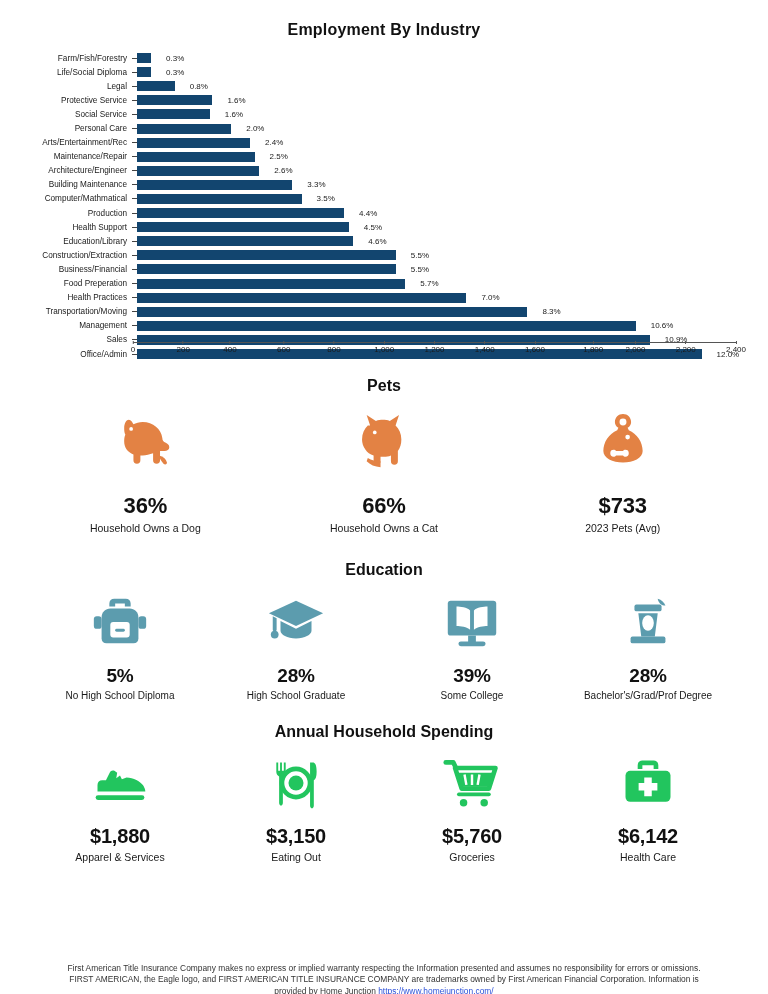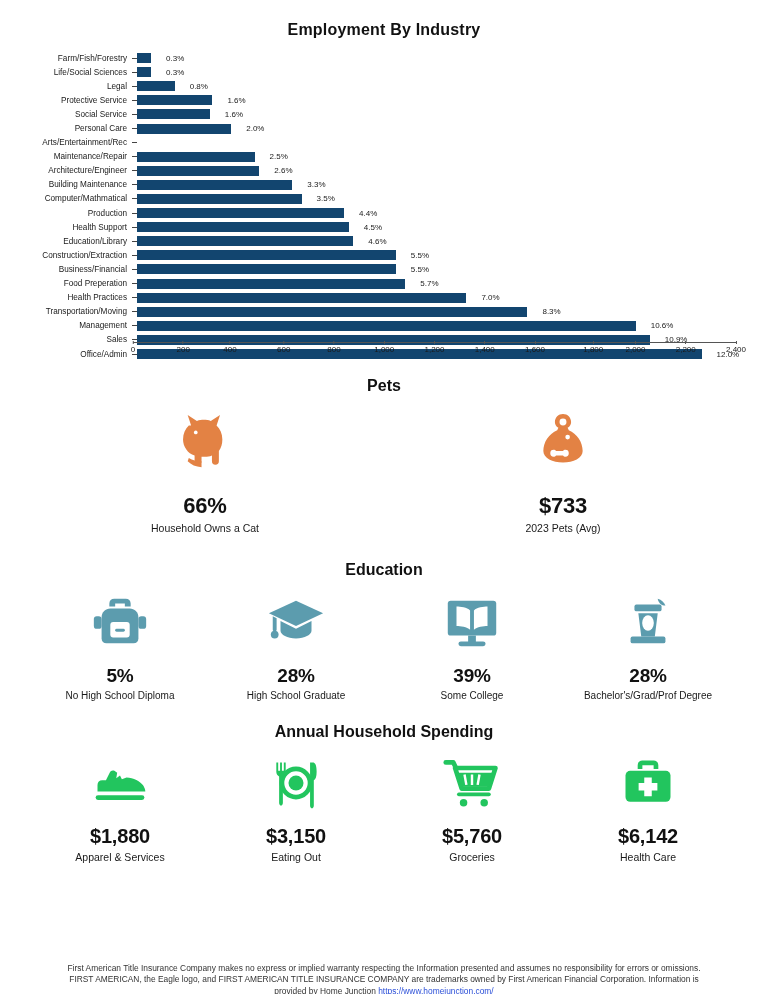--- a/index.html
+++ b/index.html
@@ -170,21 +170,21 @@
     <div class="rows" id="bar-rows">
         <div class="bar-row">
           <div class="cat-label">Farm/Fish/Forestry</div>
           <div class="tick-stub"></div>
           <div class="bar-area">
             <div class="bar" style="background: rgb(18, 69, 111); width: 14.07px;"></div>
             <span class="bar-val">0.3%</span>
           </div>
         </div>
         <div class="bar-row">
-          <div class="cat-label">Life/Social Sciences</div>
+          <div class="cat-label">Life/Social Diploma</div>
           <div class="tick-stub"></div>
           <div class="bar-area">
             <div class="bar" style="background: rgb(18, 69, 111); width: 14.07px;"></div>
             <span class="bar-val">0.3%</span>
           </div>
         </div>
         <div class="bar-row">
           <div class="cat-label">Legal</div>
           <div class="tick-stub"></div>
           <div class="bar-area">
@@ -212,20 +212,24 @@
           <div class="cat-label">Personal Care</div>
           <div class="tick-stub"></div>
           <div class="bar-area">
             <div class="bar" style="background: rgb(18, 69, 111); width: 94.2188px;"></div>
             <span class="bar-val">2.0%</span>
           </div>
         </div>
         <div class="bar-row">
           <div class="cat-label">Arts/Entertainment/Rec</div>
           <div class="tick-stub"></div>
+          <div class="bar-area">
+            <div class="bar" style="background: rgb(18, 69, 111); width: 113.062px;"></div>
+            <span class="bar-val">2.4%</span>
+          </div>
         </div>
         <div class="bar-row">
           <div class="cat-label">Maintenance/Repair</div>
           <div class="tick-stub"></div>
           <div class="bar-area">
             <div class="bar" style="background: rgb(18, 69, 111); width: 117.585px;"></div>
             <span class="bar-val">2.5%</span>
           </div>
         </div>
         <div class="bar-row">
@@ -357,20 +361,30 @@
         <div class="axis-tick" style="left: 552.75px;"><i></i>2,200</div>
         <div class="axis-tick" style="left: 603px;"><i></i>2,400</div>
       </div>
   </div>
 
   <div id="pets-section">
     <div class="section-title">Pets</div>
     <div class="stat-grid" id="pets-grid">
         <div class="stat">
           <span class="icon"><svg width="74" height="74" viewBox="0 0 64 64" fill="#E38244">
+              <path d="M14 18c0-4 2-7 4-7 2 0 3 2 4 4 2-1 5-2 8-2 9 0 16 6 17 14 0 2 1 3 3 4 2 1 3 2 3 4 0 2-2 3-4 3h-4v8c0 2-1 3-3 3s-3-1-3-3v-6c-3 1-6 2-9 2h-2v4c0 2-1 3-3 3s-3-1-3-3v-5c-5-2-8-6-8-11 0-2 0-4 1-6-1-2-1-4-1-6z"></path>
+              <path d="M22 13c2 1 3 4 3 7-2 1-4 1-5 0-1-2-1-6 2-7z" fill="#ffffff" opacity=".0"></path>
+              <circle cx="20" cy="19" r="1.6" fill="#ffffff"></circle>
+              <path d="M44 42c4 1 6 3 7 6 0 2-2 2-3 1-2-2-3-4-4-7z"></path>
+            </svg></span>
+          <div class="value">36%</div>
+          <div class="label">Household Owns a Dog</div>
+        </div>
+        <div class="stat">
+          <span class="icon"><svg width="74" height="74" viewBox="0 0 64 64" fill="#E38244">
               <path d="M20 16l-3-9 8 5c2-1 4-1 6-1s4 0 6 1l8-5-3 9c3 3 5 7 5 12 0 4-1 7-3 10v9c0 2-1 3-3 3s-3-1-3-3v-5c-2 1-4 1-6 1h-3v4c0 2-1 3-3 3s-3-1-3-3v-5c-6-2-10-8-10-14 0-5 2-9 5-12z"></path>
               <path d="M18 44c3 2 7 3 11 3v5c-5 0-9-2-12-5z"></path>
               <circle cx="24" cy="22" r="1.6" fill="#ffffff"></circle>
             </svg></span>
           <div class="value">66%</div>
           <div class="label">Household Owns a Cat</div>
         </div>
         <div class="stat">
           <span class="icon"><svg width="74" height="74" viewBox="0 0 64 64" fill="#E38244">
               <path d="M32 6c-4 0-7 3-7 7 0 2 1 4 3 5l-1 2c-7 3-12 10-12 18 0 6 8 10 17 10s17-4 17-10c0-8-5-15-12-18l-1-2c2-1 3-3 3-5 0-4-3-7-7-7zm0 4c2 0 3 1 3 3s-1 3-3 3-3-1-3-3 1-3 3-3z"></path>

